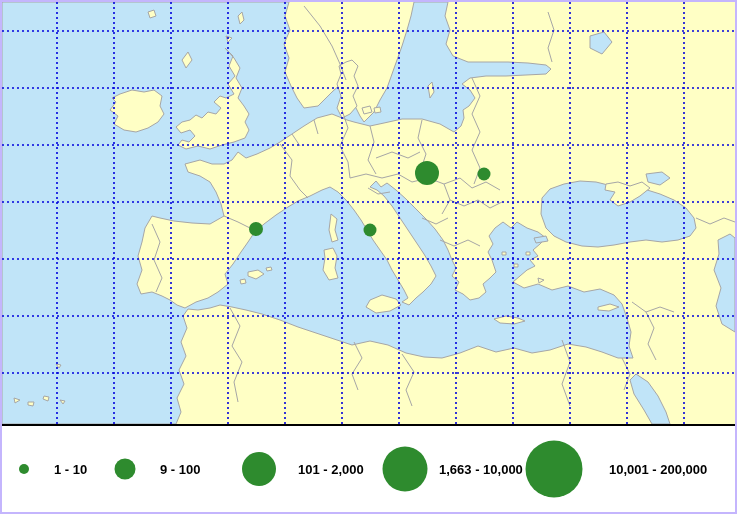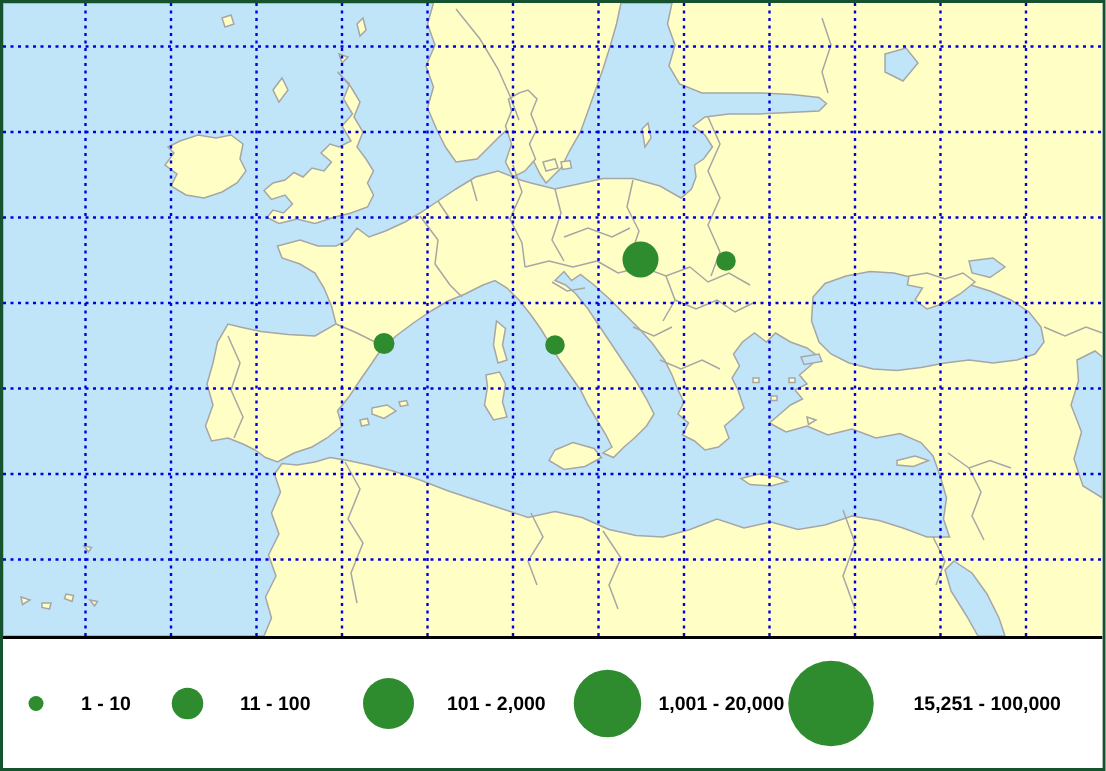--- a/index.html
+++ b/index.html
@@ -1,18 +1,18 @@
 <!DOCTYPE html>
 <html style="--land: #FFFFC5; --sea: #C0E4F8; --border_lines: #A6A6A6; --graticule: #0000DD; --marker: #2E8B2E; --legend_bg: #FFFFFF; --frame: #000000;"><head>
 <meta charset="utf-8">
 <style>
   html,body{margin:0;padding:0;background:#888;}
   .screen{
     position:relative;width:737px;height:514px;box-sizing:border-box;
-    border:2px solid #14532d;background:#fff;overflow:hidden;
+    border:2px solid #c4b5fd;background:#fff;overflow:hidden;
     font-family:"Liberation Sans",sans-serif;
   }
   .map-area{
     position:relative;width:733px;height:424px;box-sizing:border-box;
     border-bottom:2px solid #000;background:var(--sea,#C0E4F8);
   }
   .map-area svg{display:block;}
   .land{fill:var(--land,#FFFFC5);}
   .sea{fill:var(--sea,#C0E4F8);}
   .coast{stroke:var(--border_lines,#A6A6A6);stroke-width:1;}
@@ -171,21 +171,21 @@
           <circle cx="425" cy="171" r="12" fill="#2E8B2E"></circle>
           <circle cx="482" cy="172" r="6.5" fill="#2E8B2E"></circle>
         </g>
     </svg>
   </div>
 
   <div class="legend-strip" id="legend">
       <div class="legend-circle" style="width: 10px; height: 10px; left: 22px;"></div>
       <span class="legend-label" style="left: 52px;">1 - 10</span>
       <div class="legend-circle" style="width: 21px; height: 21px; left: 123px;"></div>
-      <span class="legend-label" style="left: 158px;">11 - 100</span>
+      <span class="legend-label" style="left: 158px;">9 - 100</span>
       <div class="legend-circle" style="width: 34px; height: 34px; left: 257px;"></div>
       <span class="legend-label" style="left: 296px;">101 - 2,000</span>
       <div class="legend-circle" style="width: 45px; height: 45px; left: 403px;"></div>
-      <span class="legend-label" style="left: 437px;">1,001 - 20,000</span>
+      <span class="legend-label" style="left: 437px;">1,663 - 10,000</span>
       <div class="legend-circle" style="width: 57px; height: 57px; left: 552px;"></div>
-      <span class="legend-label" style="left: 607px;">15,251 - 100,000</span>
+      <span class="legend-label" style="left: 607px;">10,001 - 200,000</span>
     </div>
 </div>
 
 </body></html>

